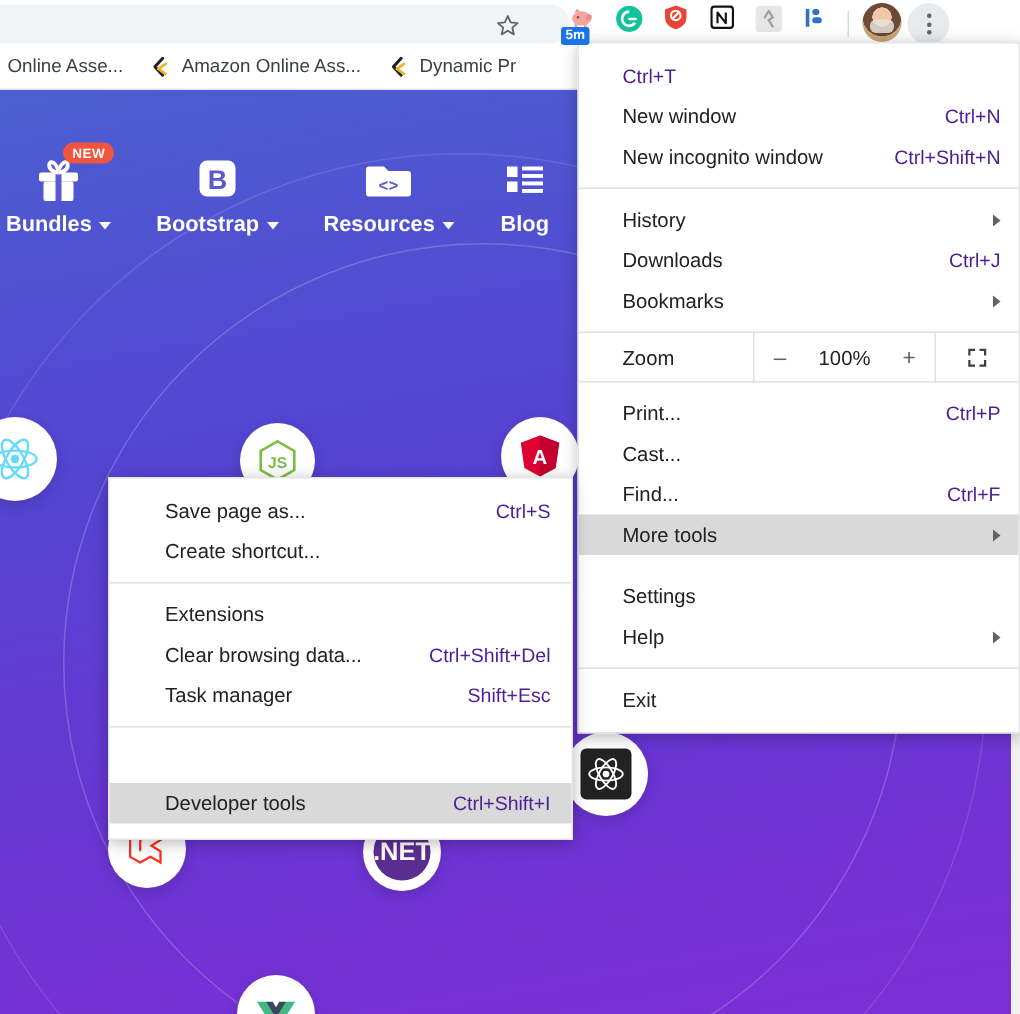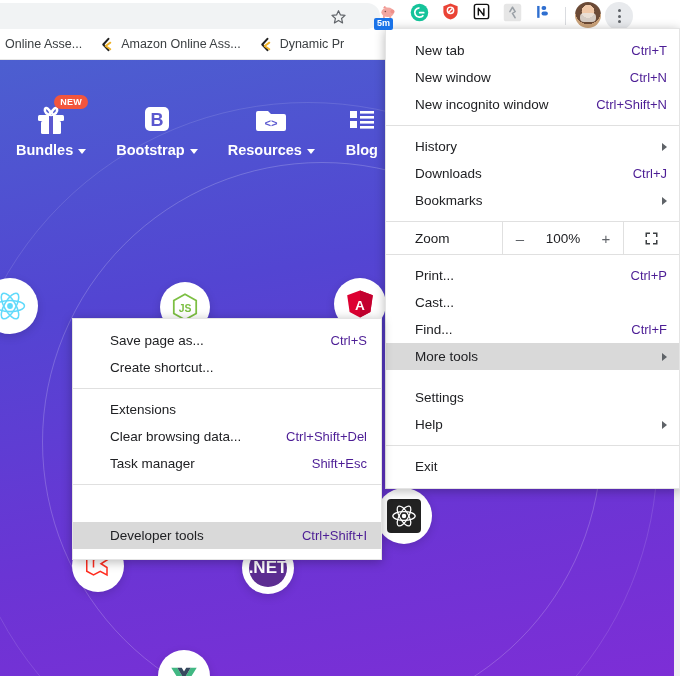--- a/index.html
+++ b/index.html
@@ -79,21 +79,21 @@
   .orbit {
     position:absolute; border:1px solid rgba(255,255,255,.20);
     border-radius:50%;
   }
   .orbit.o1 { left:42px; top:102px; width:560px; height:560px; }
   .orbit.o2 { left:-42px; top:42px; width:700px; height:700px; border-color:rgba(255,255,255,.12); }
 
   
   .sitenav {
     position:absolute; left:0; top:0; width:674px; height:110px;
-    display:flex; align-items:flex-end; padding-left:16px; gap:30px;
+    display:flex; align-items:flex-end; padding-left:4px; gap:30px;
   }
   .navitem {
     display:flex; flex-direction:column; align-items:center; gap:6px;
     color:#fff; font-size:14.5px; font-weight:bold; padding-bottom:12px;
     position:relative; white-space:nowrap;
   }
   .navicon { width:34px; height:34px; position:relative; }
   .newbadge {
     position:absolute; right:-20px; top:-7px;
     background:#f2553d; color:#fff; font-size:9px; font-weight:bold;
@@ -398,21 +398,20 @@
         <path d="M9 2 L3.5 8 L9 14" fill="none" stroke="#222" stroke-width="2.2" stroke-linecap="round" stroke-linejoin="round"></path>
         <path d="M11 6 L6 9.5 L11 13" fill="none" stroke="#f0b429" stroke-width="2" stroke-linecap="round" stroke-linejoin="round"></path>
       </svg>
       <span>Dynamic Pr</span>
     </div>
   </div>
 
   <div class="menu">
 
     <div class="mi">
-      <span class="lbl">New tab</span>
       <span class="acc">Ctrl+T</span>
     </div>
     <div class="mi">
       <span class="lbl">New window</span>
       <span class="acc">Ctrl+N</span>
     </div>
     <div class="mi">
       <span class="lbl">New incognito window</span>
       <span class="acc">Ctrl+Shift+N</span>
     </div>

